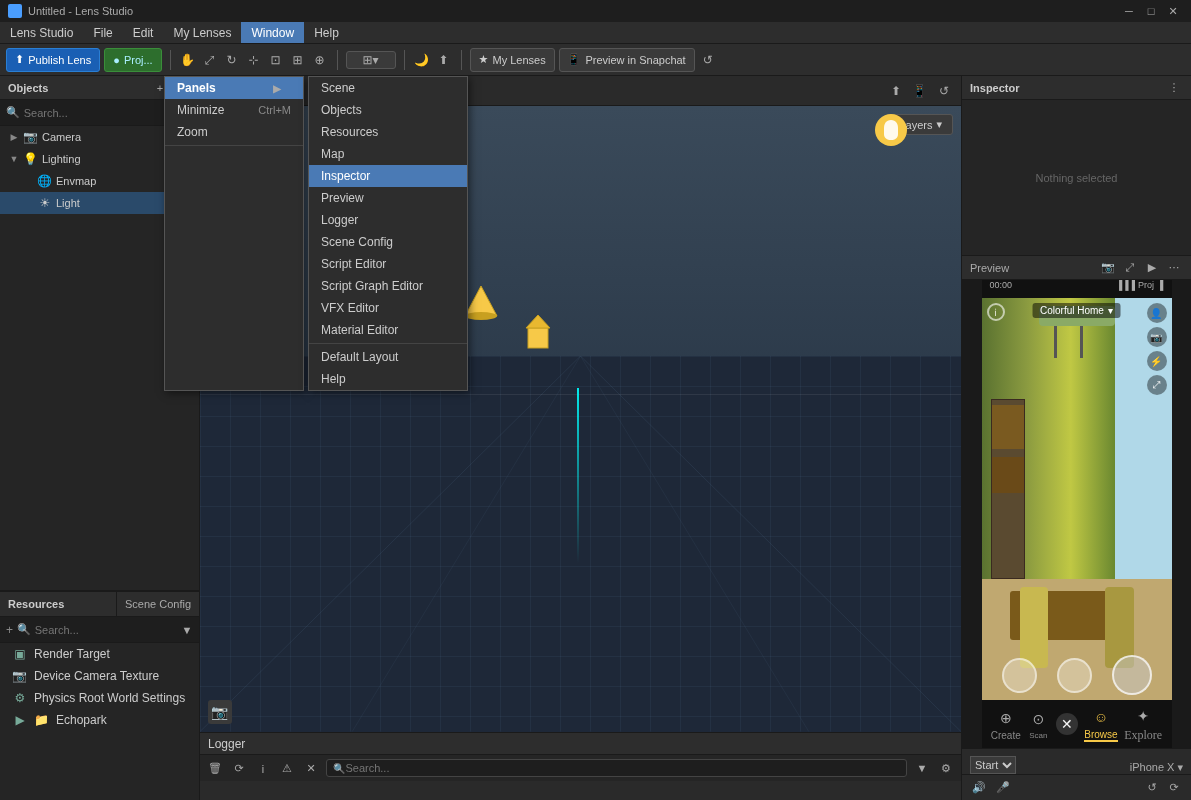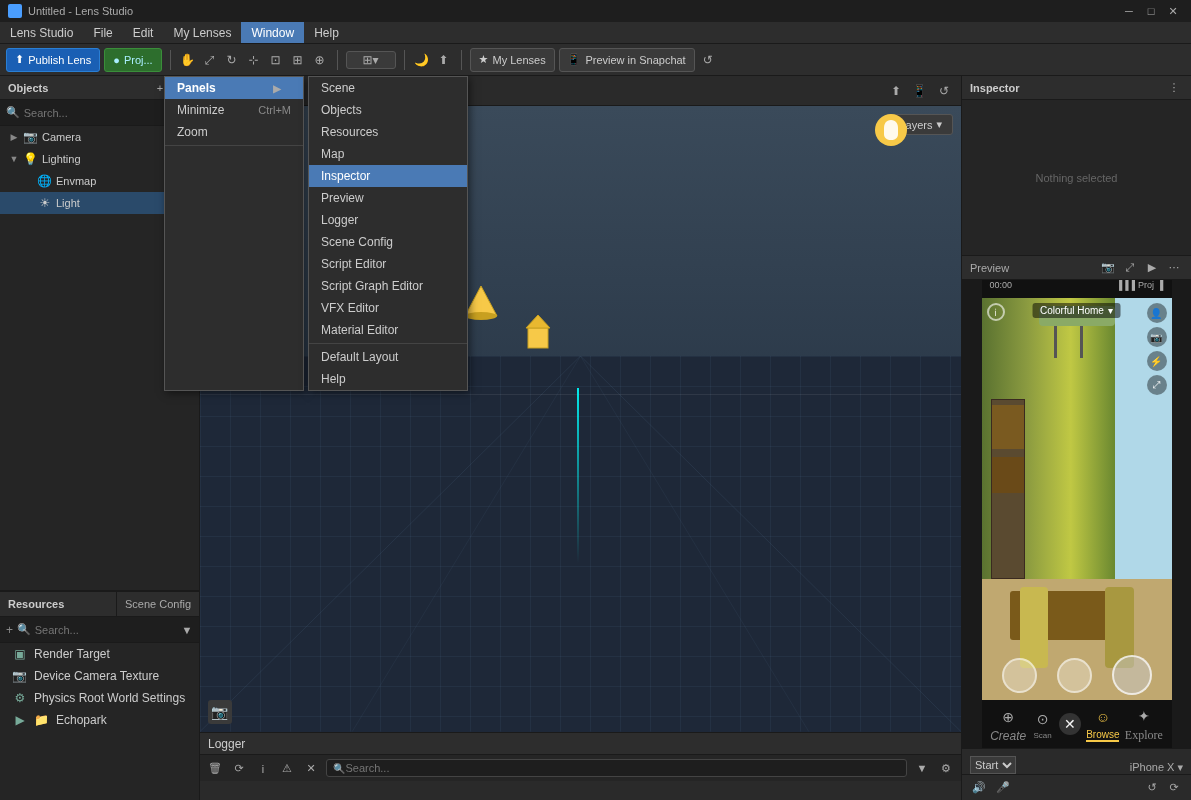--- a/index.html
+++ b/index.html
@@ -374,21 +374,21 @@
             <div style="position:absolute;bottom:5px;left:0;right:0;display:flex;justify-content:space-around;align-items:center;padding:0 10px;">
               <div style="width:35px;height:35px;border-radius:50%;background:rgba(255,255,255,0.3);border:2px solid rgba(255,255,255,0.5);"></div>
               <div style="width:35px;height:35px;border-radius:50%;background:rgba(255,255,255,0.3);border:2px solid rgba(255,255,255,0.5);"></div>
               <div style="width:40px;height:40px;border-radius:50%;background:rgba(200,200,200,0.5);border:2px solid rgba(255,255,255,0.7);"></div>
             </div>
           </div>
 
           <div style="width:190px;background:#111;height:48px;display:flex;align-items:center;justify-content:space-around;padding:0 6px;">
             <div style="display:flex;flex-direction:column;align-items:center;gap:1px;cursor:pointer;">
               <div style="width:22px;height:22px;display:flex;align-items:center;justify-content:center;color:#aaa;font-size:14px;">⊕</div>
-              <span style="font-size:12px;color:#888;font-style:italic;">Create</span>
+              <span style="font-size:10px;color:#888;">Create</span>
             </div>
             <div style="display:flex;flex-direction:column;align-items:center;gap:1px;cursor:pointer;">
               <div style="width:22px;height:22px;display:flex;align-items:center;justify-content:center;color:#aaa;font-size:14px;">⊙</div>
               <span style="font-size:8px;color:#888;">Scan</span>
             </div>
             <div style="display:flex;flex-direction:column;align-items:center;gap:1px;cursor:pointer;">
               <div style="width:22px;height:22px;display:flex;align-items:center;justify-content:center;color:#f5f5f5;font-size:14px;background:#333;border-radius:50%;">✕</div>
             </div>
             <div style="display:flex;flex-direction:column;align-items:center;gap:1px;cursor:pointer;border-bottom:2px solid #f7c948;">
               <div style="width:22px;height:22px;display:flex;align-items:center;justify-content:center;color:#f7c948;font-size:14px;">☺</div>

